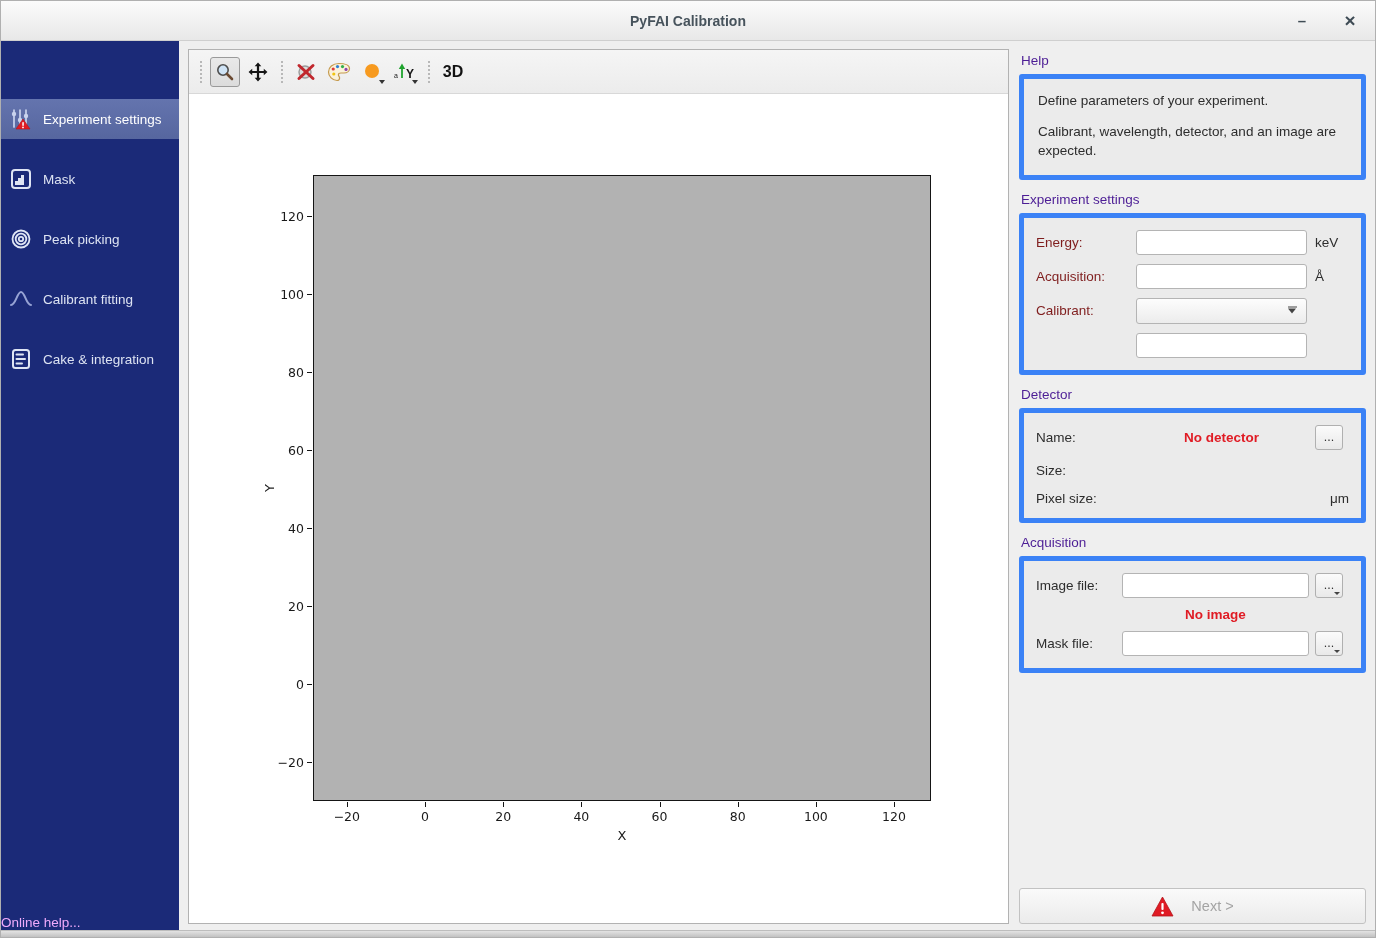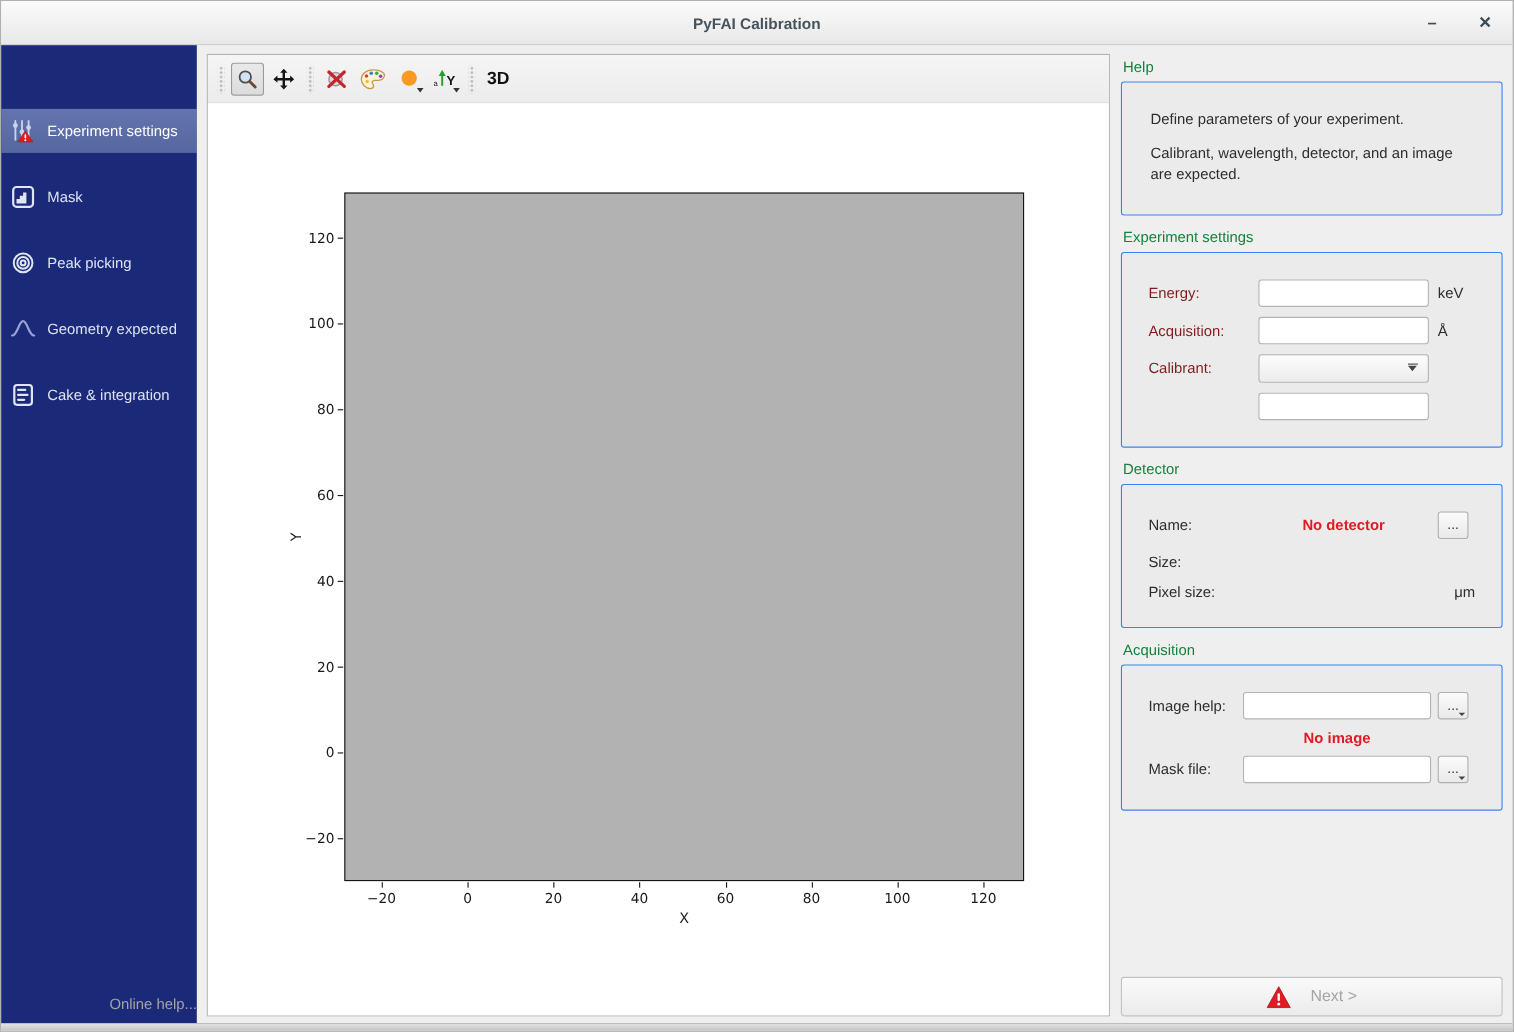--- a/index.html
+++ b/index.html
@@ -24,21 +24,21 @@
 
   
   .main{flex:1;display:flex;min-height:0;}
 
   
   .sidebar{flex:0 0 178px;background:var(--sidebar-bg);display:flex;flex-direction:column;color:#dde3f2;}
   .nav{padding-top:58px;}
   .nav-item{height:40px;display:flex;align-items:center;gap:10px;padding-left:8px;margin-bottom:20px;cursor:pointer;font-size:13.5px;}
   .nav-item .ico{width:24px;height:22px;flex:0 0 24px;display:flex;align-items:center;justify-content:center;}
   .nav-item.selected{background:linear-gradient(#6474ae,#56669f);color:#ffffff;}
-  .sidebar-footer{margin-top:auto;text-align:right;padding-bottom:10px;color:#a3a3a3;cursor:pointer;}
+  .sidebar-footer{margin-top:auto;text-align:left;color:#f0abfc;cursor:pointer;}
 
   
   .center{flex:1;min-width:0;padding:8px 2px 6px 9px;background:#efefef;display:flex;}
   .plot-panel{flex:1;background:#ffffff;border:1px solid #b2b2b2;display:flex;flex-direction:column;min-width:0;}
   .plot-toolbar{flex:0 0 44px;background:linear-gradient(#f5f5f5,#ececec);border-bottom:1px solid #d8d8d8;display:flex;align-items:center;padding-left:6px;gap:3px;}
   .tb-handle{width:6px;height:26px;margin:0 3px;background-image:radial-gradient(circle,#b8b8b8 1px,transparent 1.3px);background-size:4px 4px;background-position:1px 1px;}
   .tool-btn{width:30px;height:30px;display:flex;align-items:center;justify-content:center;border:1px solid transparent;border-radius:3px;position:relative;cursor:pointer;}
   .tool-btn.active{background:linear-gradient(#e9e9e9,#dcdcdc);border-color:#9a9a9a;}
   .tool-btn .caret{position:absolute;right:1px;bottom:2px;width:0;height:0;border-left:3.5px solid transparent;border-right:3.5px solid transparent;border-top:4px solid #333;}
   .btn-3d{font-weight:bold;font-size:16px;color:#121212;font-family:"Liberation Sans",sans-serif;}
@@ -47,22 +47,22 @@
   .axes{position:absolute;left:124px;top:81px;width:618px;height:626px;background:var(--image-gray);border:1px solid #151515;}
   .x-tick{position:absolute;bottom:-7px;width:1px;height:5px;background:#151515;}
   .y-tick{position:absolute;left:-7px;width:5px;height:1px;background:#151515;}
   .x-ticklabel{position:absolute;top:calc(100% + 9px);transform:translateX(-50%);font-family:"DejaVu Sans",sans-serif;font-size:12.5px;color:#1a1a1a;white-space:nowrap;}
   .y-ticklabel{position:absolute;right:calc(100% + 10px);transform:translateY(-50%);font-family:"DejaVu Sans",sans-serif;font-size:12.5px;color:#1a1a1a;white-space:nowrap;}
   .x-axis-label{position:absolute;left:50%;top:calc(100% + 28px);transform:translateX(-50%);font-family:"DejaVu Sans",sans-serif;font-size:13px;color:#1a1a1a;}
   .y-axis-label{position:absolute;right:calc(100% + 44px);top:50%;transform:translate(50%,-50%) rotate(-90deg);font-family:"DejaVu Sans",sans-serif;font-size:13px;color:#1a1a1a;}
 
   
   .rightpanel{flex:0 0 364px;background:#efefef;padding:12px 9px 6px 8px;display:flex;flex-direction:column;overflow:hidden;}
-  .section-title{font-size:13.5px;color:#15803d;margin:0 0 6px 2px;}
-  .groupbox{background:#ebebeb;border:1px solid #3b82f6;border-radius:3px;padding:24px;margin-bottom:12px;}
+  .section-title{font-size:13.5px;color:#4c1d95;margin:0 0 6px 2px;}
+  .groupbox{background:#ebebeb;border:5px solid #3b82f6;border-radius:3px;padding:12px;margin-bottom:12px;}
   .help-box p{margin:0 0 11px 2px;line-height:1.45;}
   .help-box p:last-child{margin-bottom:2px;}
 
   .form-grid{display:grid;grid-template-columns:92px 1fr 34px;column-gap:8px;row-gap:9px;align-items:center;}
   .form-grid .lbl{color:#7f1d1d;}
   .unit{color:#2d2d2d;}
   input.txt{height:25px;border:1px solid #b4b4b4;border-radius:3px;background:#ffffff;padding:0 5px;font:13px "Liberation Sans",sans-serif;width:100%;outline:none;}
   .combo{height:26px;border:1px solid #b4b4b4;border-radius:3px;background:linear-gradient(#fdfdfd,#ececec);position:relative;cursor:pointer;}
   .combo .arrow{position:absolute;right:10px;top:50%;transform:translateY(-50%);width:0;height:0;border-left:4.5px solid transparent;border-right:4.5px solid transparent;border-top:5px solid #444;}
   .combo .arrow::before{content:"";position:absolute;left:-4.5px;top:-7px;width:9px;height:1.5px;background:#444;}
@@ -139,21 +139,21 @@
           </span>
           <span>Peak picking</span>
         </div>
 
         <div class="nav-item">
           <span class="ico">
             <svg width="24" height="22" viewBox="0 0 24 22">
               <path d="M2 17 C7 17 8 4 12 4 C16 4 17 17 22 17" fill="none" stroke="#97a3d4" stroke-width="2" stroke-linecap="round"></path>
             </svg>
           </span>
-          <span>Geometry expected</span>
+          <span>Calibrant fitting</span>
         </div>
 
         <div class="nav-item">
           <span class="ico">
             <svg width="22" height="22" viewBox="0 0 22 22">
               <rect x="3" y="2" width="16" height="18" rx="2.5" fill="none" stroke="#dfe5f4" stroke-width="2"></rect>
               <g stroke="#dfe5f4" stroke-width="2" stroke-linecap="round">
                 <line x1="6.5" y1="6.5" x2="13" y2="6.5"></line>
                   <line x1="6.5" y1="11" x2="15" y2="11"></line>
                   <line x1="6.5" y1="15.5" x2="12" y2="15.5"></line>
@@ -322,21 +322,21 @@
 
           <span class="lbl">Pixel size:</span>
           <span></span>
           <span class="unit unit-right">μm</span>
         </div>
       </div>
 
       <div class="section-title">Acquisition</div>
       <div class="groupbox">
         <div class="acq-grid">
-          <span class="lbl">Image help:</span>
+          <span class="lbl">Image file:</span>
           <input class="txt" type="text" value="" style="">
           <div class="btn browse">
             <span>...</span>
             <span class="mini-arrow"></span>
           </div>
 
           <span></span>
           <span class="status-red">No image</span>
           <span></span>
 

